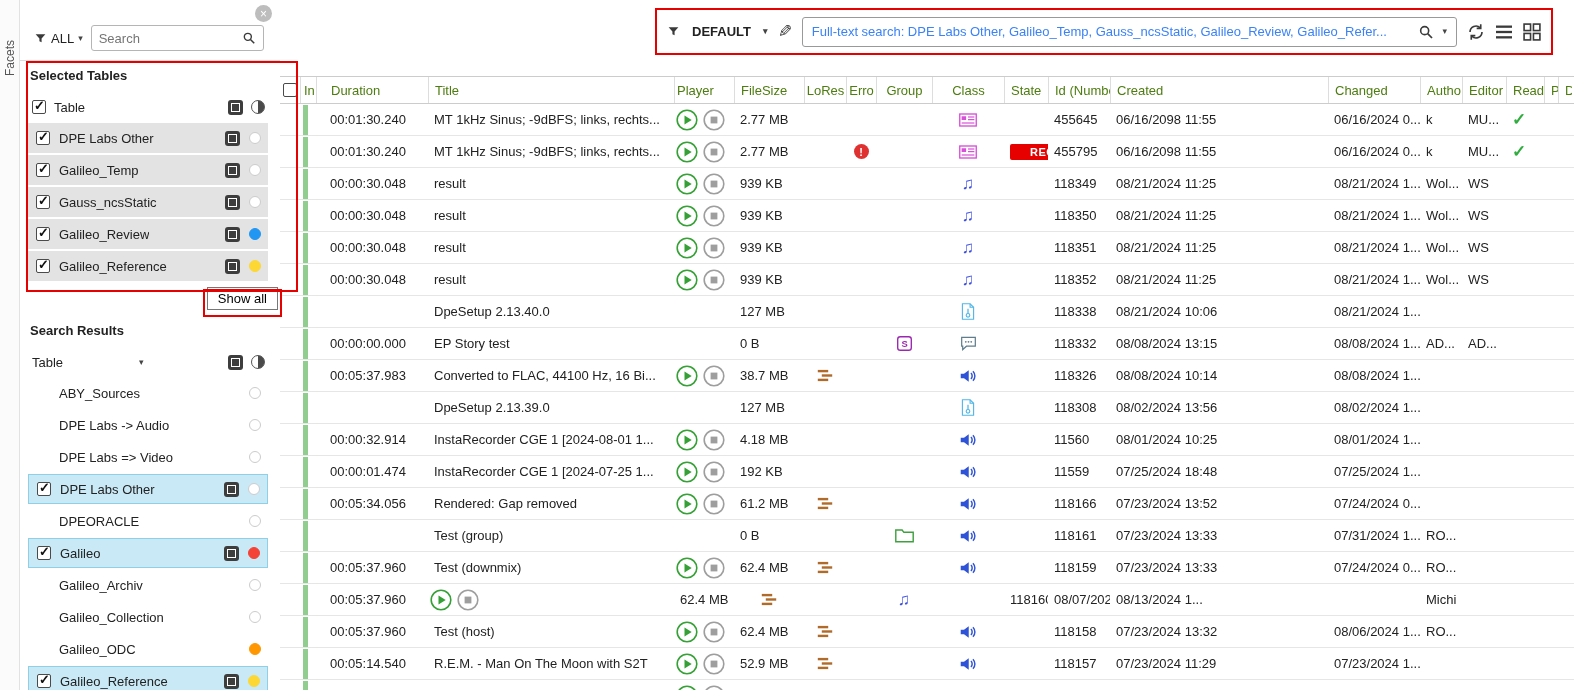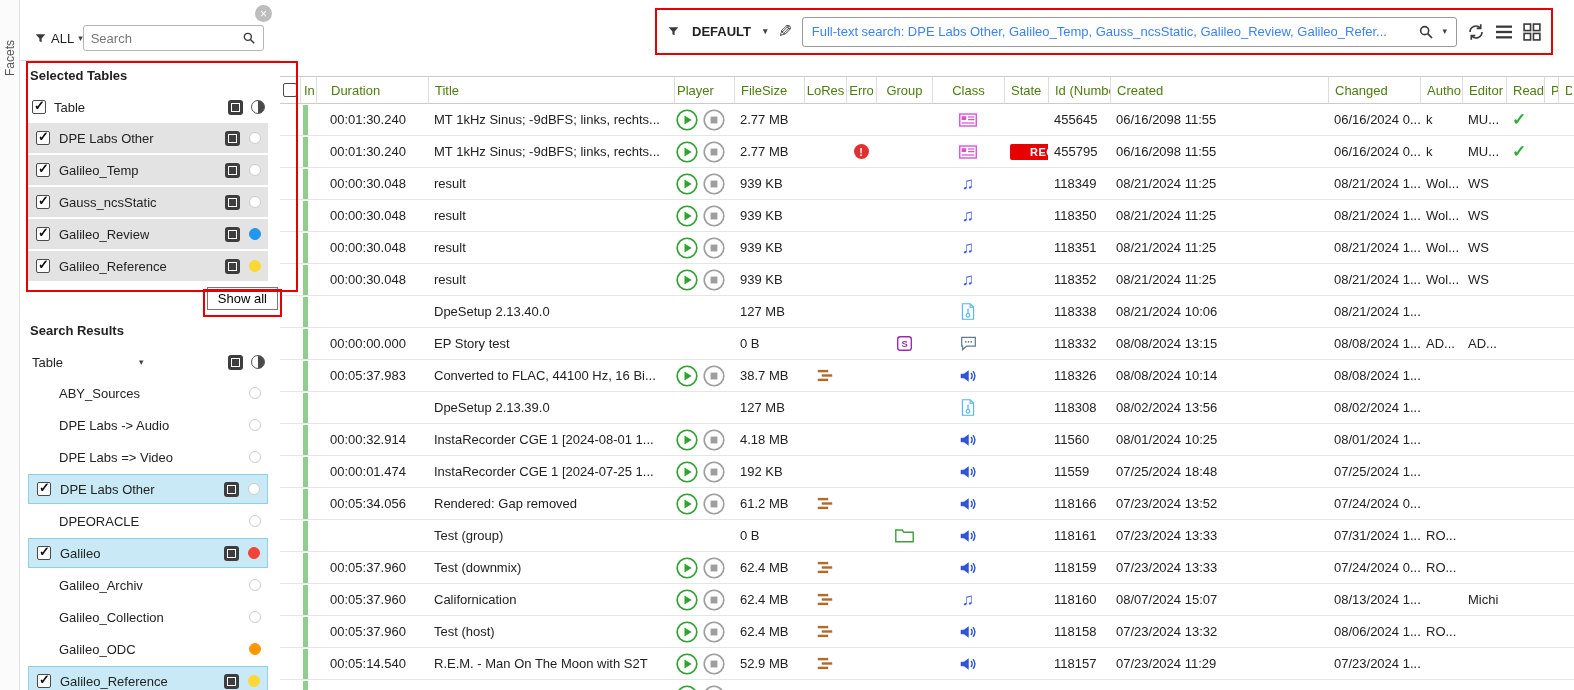--- a/index.html
+++ b/index.html
@@ -8,21 +8,21 @@
   .app{position:relative;width:1574px;height:690px;overflow:hidden;background:#fff}
 
   
   .facet-strip{position:absolute;left:0;top:0;width:20px;height:690px;background:#fbfbfb;border-right:1px solid #e2e2e2}
   .facet-label{position:absolute;top:40px;left:3px;writing-mode:vertical-rl;transform:rotate(180deg);color:#555;font-size:12px}
 
   
   .sidebar{position:absolute;left:20px;top:0;width:260px;height:690px;overflow:hidden;background:#fff}
   .sb-close{position:absolute;top:5px;right:8px;width:17px;height:17px;border:none;border-radius:50%;background:#bdbdbd;color:#fff;font-size:12px;line-height:16px;text-align:center;padding:0;cursor:pointer}
   .sb-top{height:56px;position:relative}
-  .sb-filter-row{display:flex;align-items:center;padding:25px 16px 0 14px}
+  .sb-filter-row{display:flex;align-items:center;gap:8px;padding:25px 16px 0 14px}
   .sb-all{display:flex;align-items:center;gap:4px;cursor:pointer;white-space:nowrap}
   .caret{font-size:9px;color:#444;line-height:1}
   .sb-search{flex:1;display:flex;align-items:center;border:1px solid #b5b5b5;border-radius:3px;height:26px;padding:0 7px;background:#fff;min-width:0}
   .sb-search input{flex:1;border:none;outline:none;font-size:13px;font-family:inherit;min-width:0;color:#444}
   .sb-divider{border-top:1px solid #ddd;margin-top:9px}
   .sb-section-title{font-weight:bold;padding:12px 0 8px 10px}
   .sb-table-row{display:flex;align-items:center;height:32px;padding:0 15px 0 12px;gap:8px;background:#fff}
   .sb-item{display:flex;align-items:center;height:30px;margin:0 12px 2px 8px;padding:0 7px 0 8px;gap:9px;background:#fff;cursor:pointer}
   .sb-item.gray{background:#e3e3e3}
   .sb-item.hl{background:#c9e9f6;border:1px solid #8ed0e6}
@@ -1125,21 +1125,20 @@
     </div>
     <div class="cell c-p"></div>
     <div class="cell c-d"></div>
   </div>
         <div class="trow">
     <div class="cell c-sel"></div>
     <div class="cell c-in">
             <span class="greenbar"></span>
           </div>
     <div class="cell c-dur">00:05:37.960</div>
-    <div class="cell c-title">Californication</div>
     <div class="cell c-player">
       <span class="pbtn">
         <svg width="22" height="22" viewBox="0 0 22 22">
                 <circle cx="11" cy="11" r="9.8" fill="#fff" stroke="#35a035" stroke-width="1.6"></circle>
                 <path d="M8.5 6.5v9l7.2-4.5z" fill="#35a035"></path>
               </svg>
       </span>
       <span class="pbtn">
         <svg width="22" height="22" viewBox="0 0 22 22">
                 <circle cx="11" cy="11" r="9.8" fill="#fff" stroke="#9e9e9e" stroke-width="1.6"></circle>

